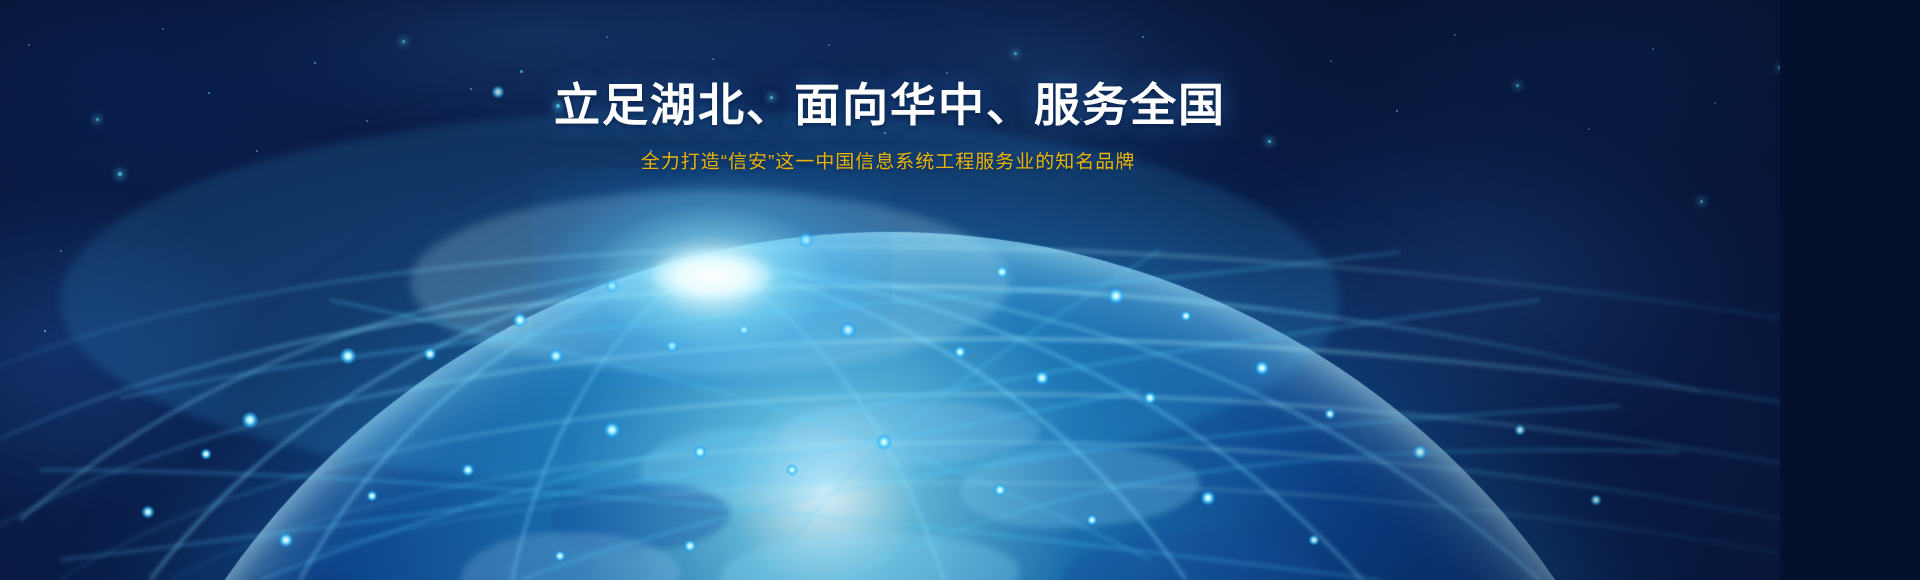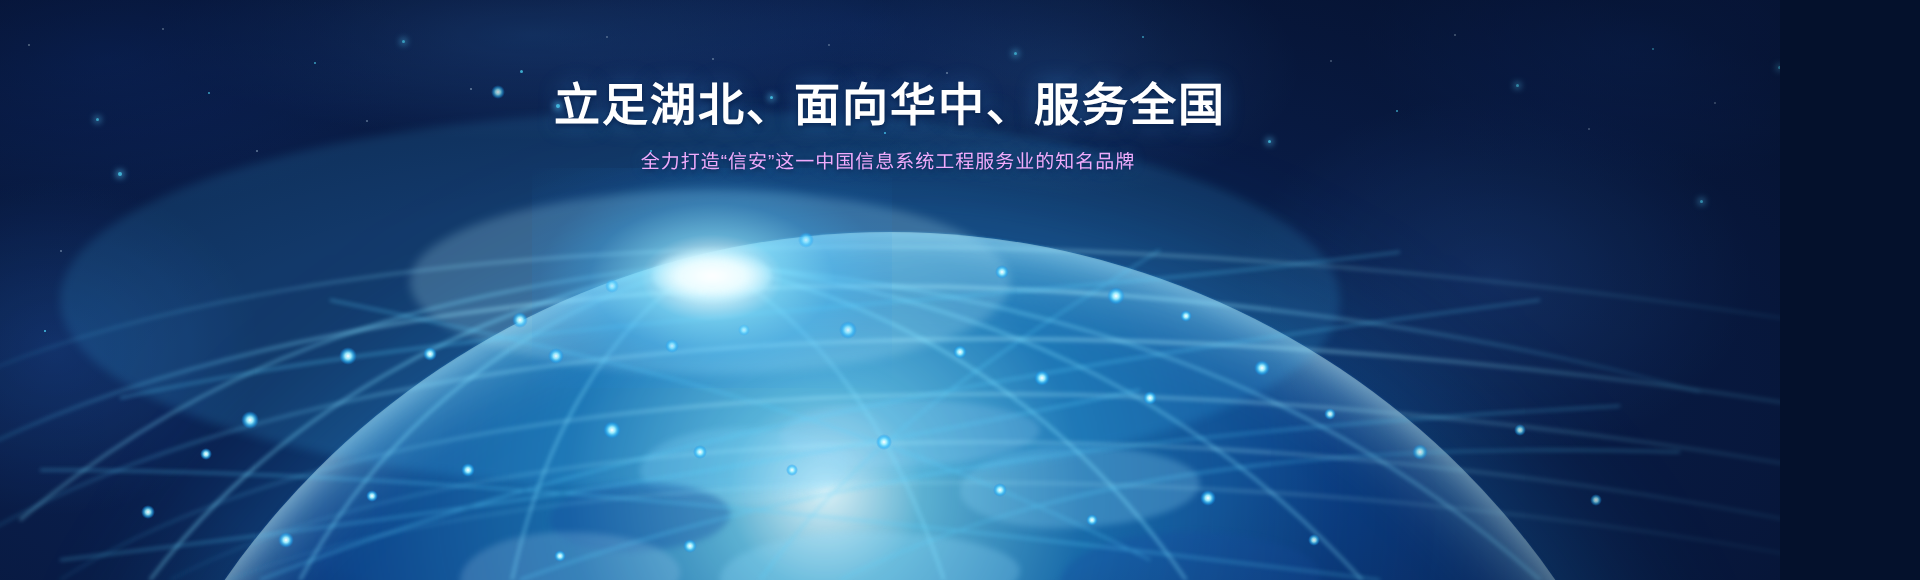--- a/index.html
+++ b/index.html
@@ -162,21 +162,21 @@
     font-size: 46px;
     line-height: 1.18;
     font-weight: 700;
     letter-spacing: 2px;
     text-shadow:
       0 2px 6px rgba(2,22,62,0.85),
       0 0 22px rgba(70,170,255,0.45);
   }
   .subline {
     margin: 16px 4px 0 0;
-    color: #f0abfc;
+    color: #eab308;
     font-size: 19px;
     line-height: 1.5;
     font-weight: 400;
     letter-spacing: 1px;
     text-shadow:
       0 2px 5px rgba(2,22,62,0.8),
       0 0 14px rgba(70,170,255,0.35);
   }
 </style>
 </head>

